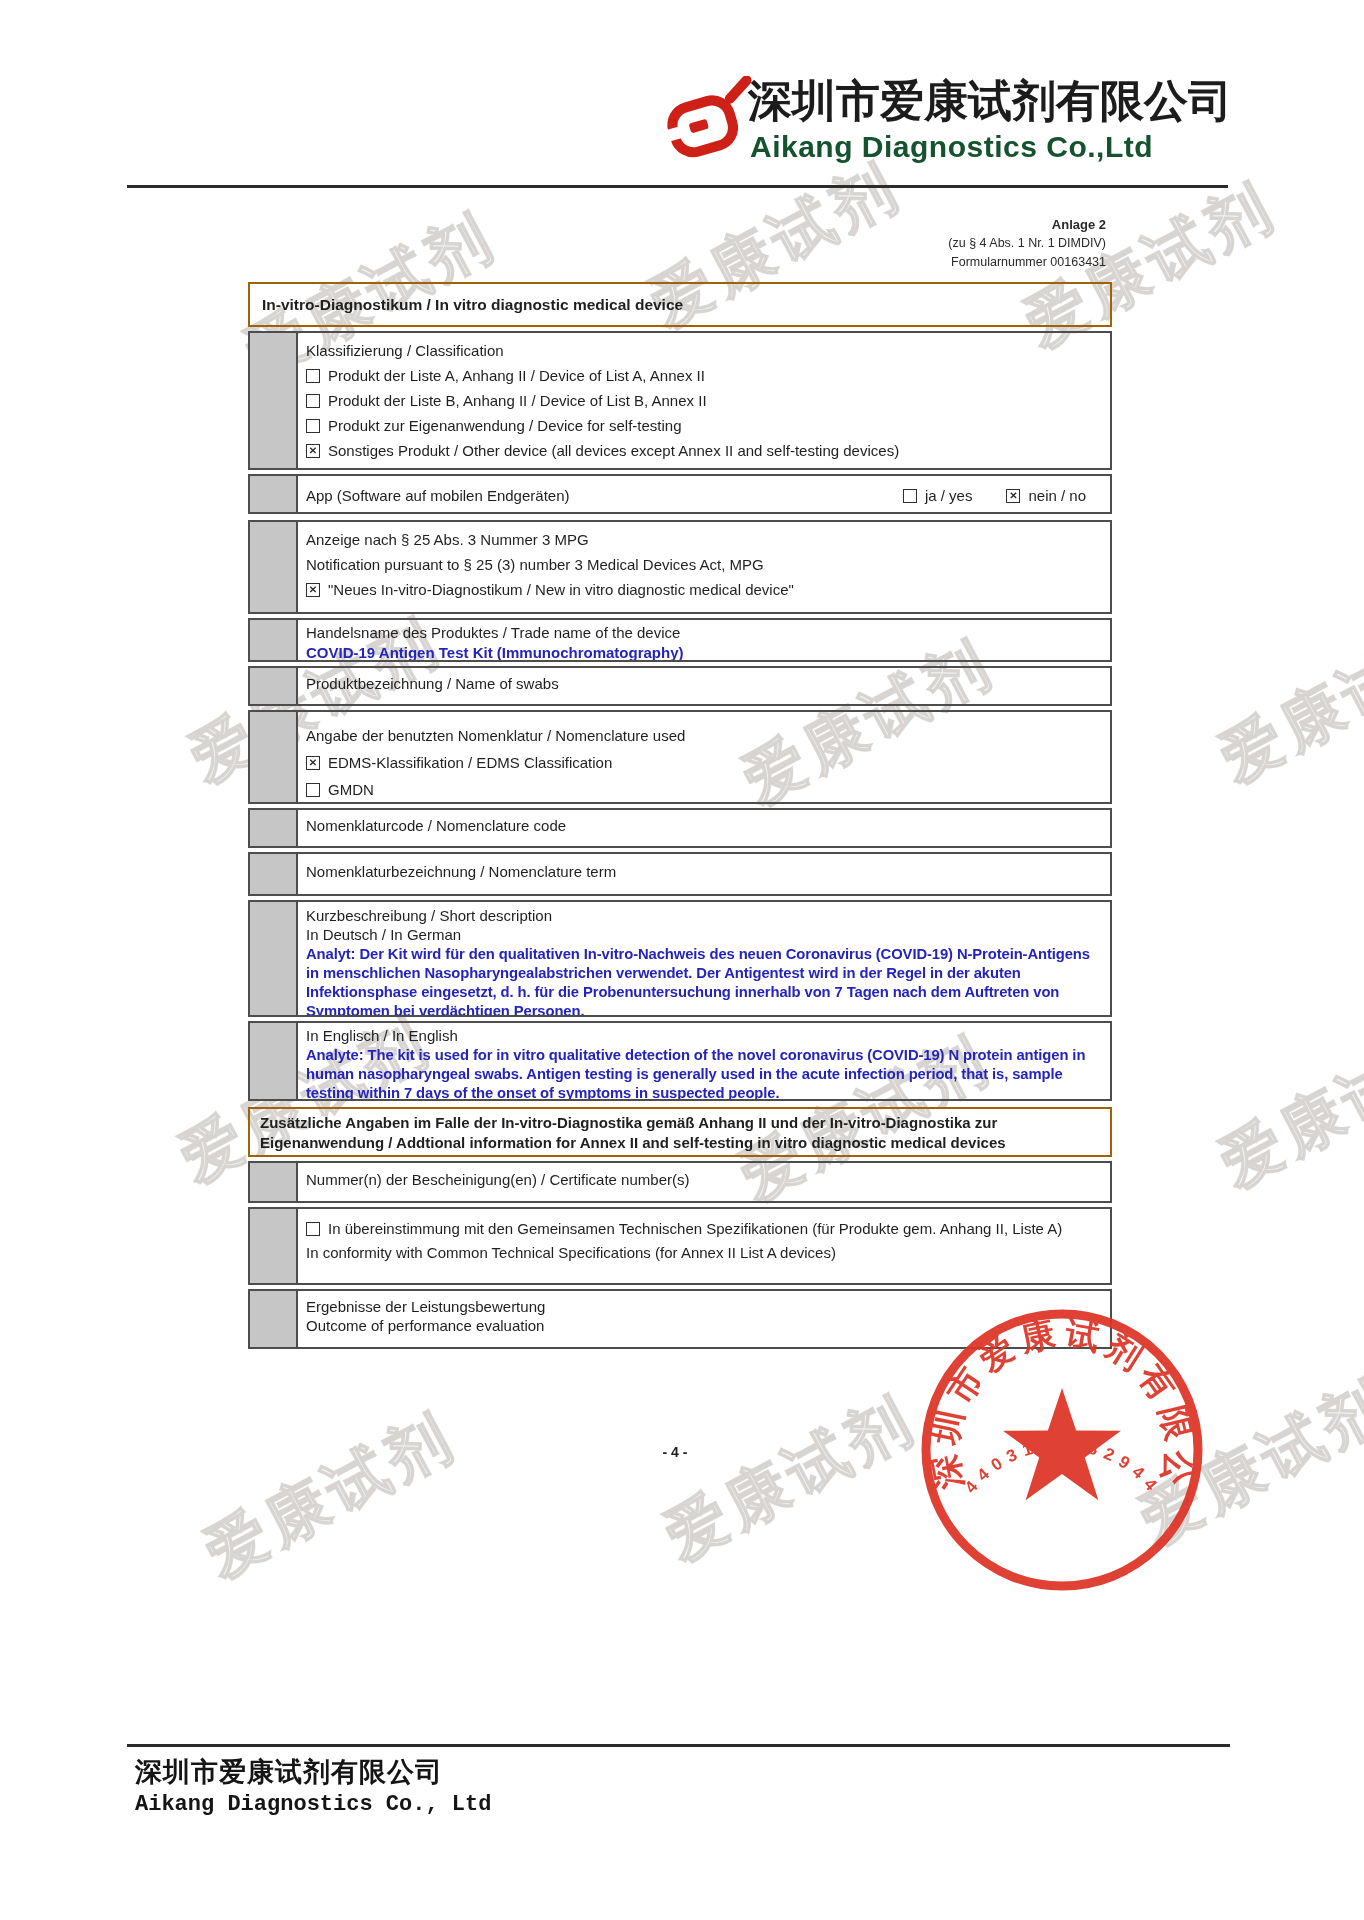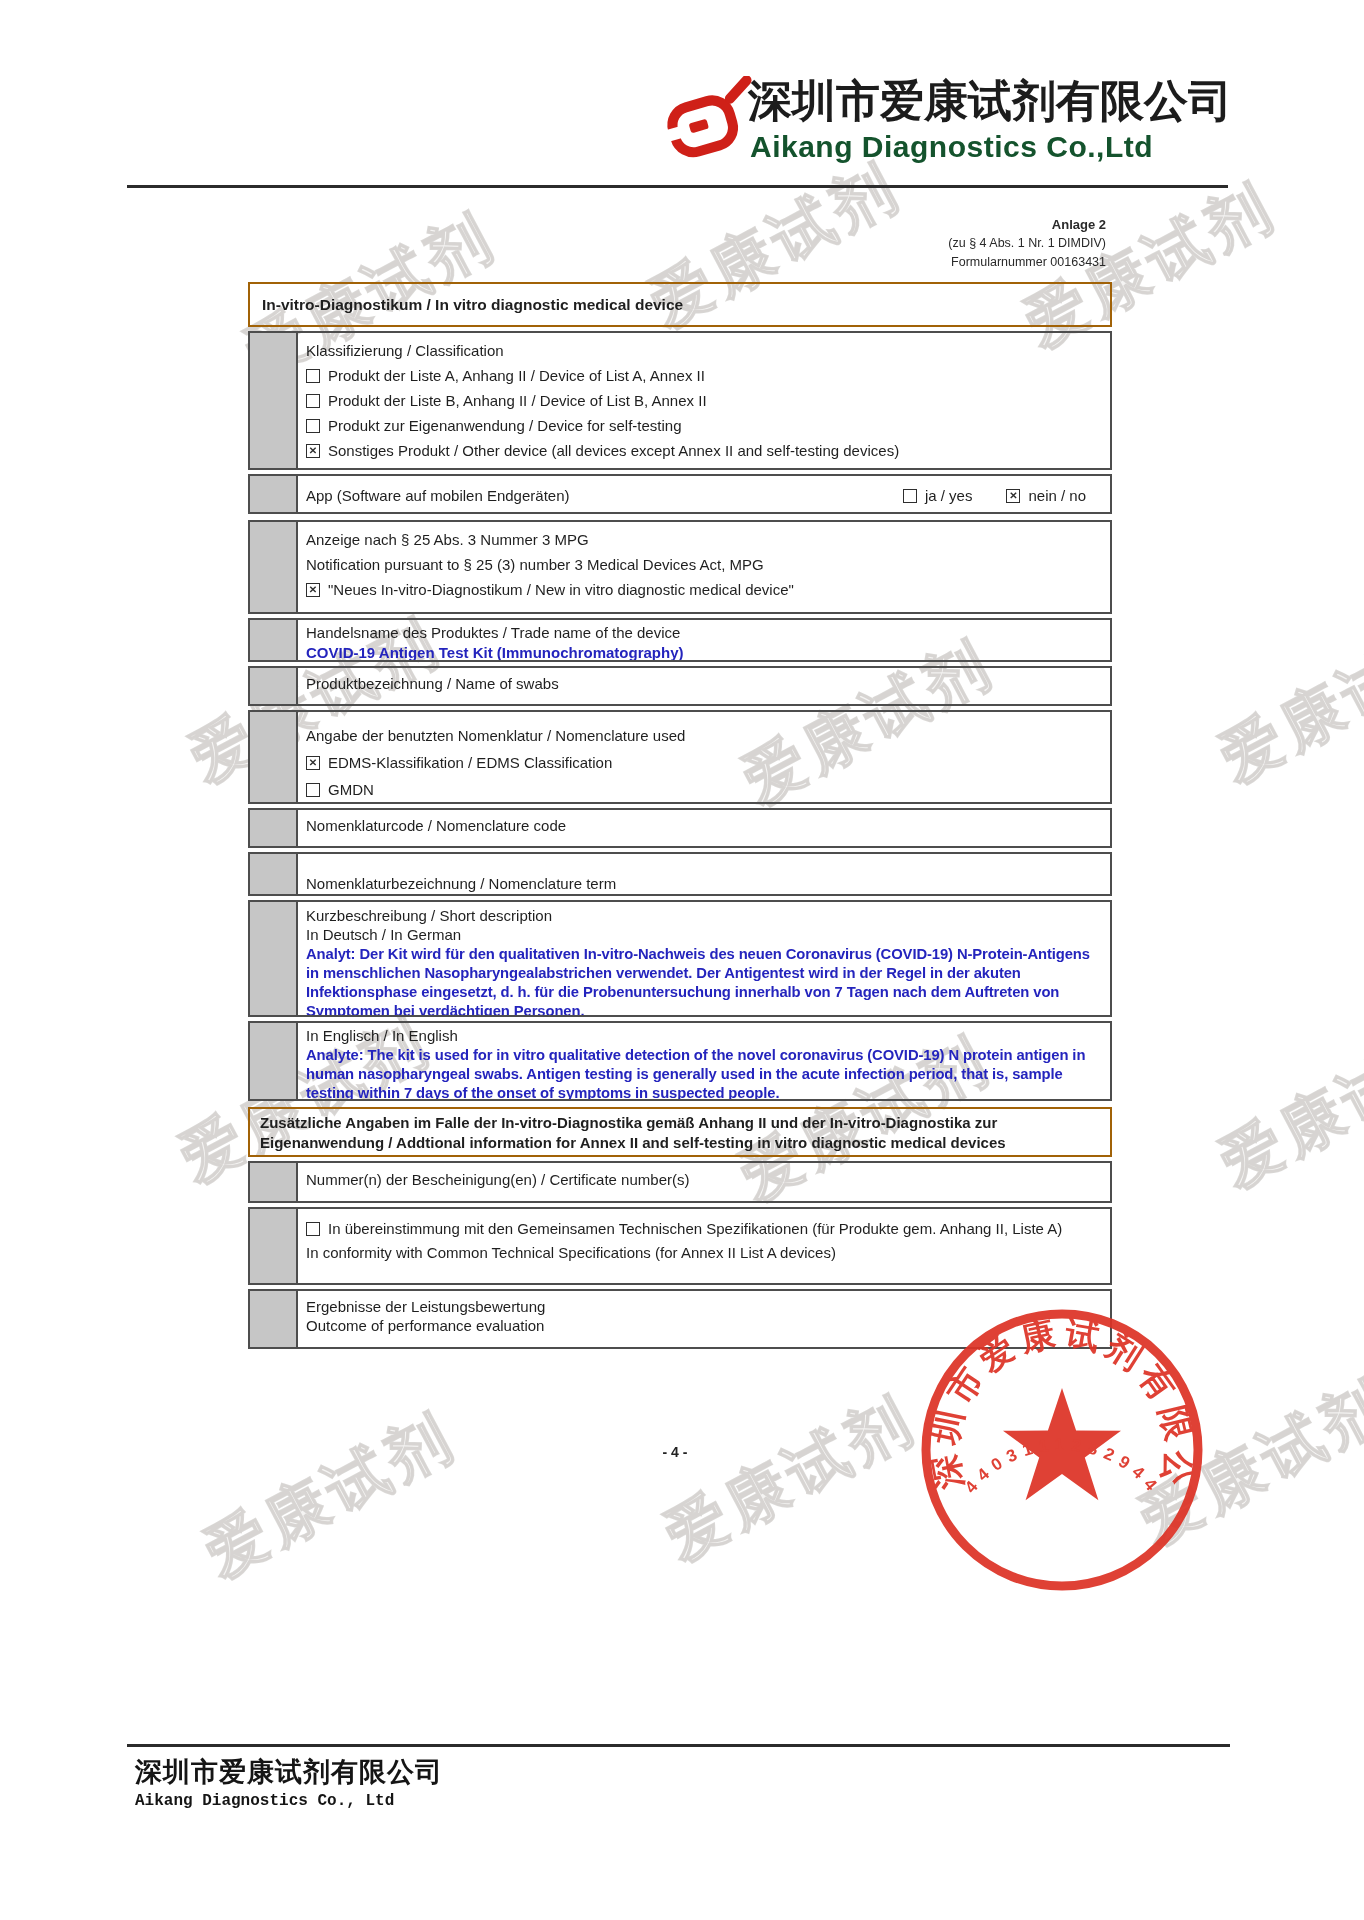--- a/index.html
+++ b/index.html
@@ -58,21 +58,21 @@
   .optgroup.second{margin-left:34px;margin-right:12px;}
   
   .seal{position:absolute;left:912px;top:1300px;z-index:5;opacity:0.93;}
   
   .pagenum{position:absolute;left:615px;top:1444px;width:120px;text-align:center;z-index:2;
     font-size:14px;font-weight:700;color:#222;}
   .footer-rule{position:absolute;left:127px;top:1744px;width:1103px;height:3px;background:#2b2b2b;z-index:2;}
   .footer-cn{position:absolute;left:135px;top:1754px;z-index:2;
     font-family:"DejaVu Serif",serif;font-weight:700;font-size:27px;color:#151515;letter-spacing:1px;}
   .footer-en{position:absolute;left:135px;top:1792px;z-index:2;
-    font-family:"Liberation Mono","DejaVu Sans Mono",monospace;font-weight:700;font-size:16px;color:#151515;}
+    font-family:"Liberation Mono","DejaVu Sans Mono",monospace;font-weight:700;font-size:22px;color:#151515;}
 </style>
 </head>
 <body>
 
 <div class="page">
 
   <span class="wm" style="left:370px;top:295px">爱康试剂</span>
   <span class="wm" style="left:775px;top:245px">爱康试剂</span>
   <span class="wm" style="left:1150px;top:265px">爱康试剂</span>
   <span class="wm" style="left:315px;top:700px">爱康试剂</span>
@@ -180,21 +180,21 @@
 
     <div class="trow" style="height:40px">
       <div class="gray"></div>
       <div class="content" style="padding-top:6px">
         <div class="line">Nomenklaturcode / Nomenclature code</div>
       </div>
     </div>
 
     <div class="trow" style="height:44px">
       <div class="gray"></div>
-      <div class="content" style="padding-top:20px">
+      <div class="content" style="padding-top:8px">
         <div class="line">Nomenklaturbezeichnung / Nomenclature term</div>
       </div>
     </div>
 
     <div class="trow" style="height:117px">
       <div class="gray"></div>
       <div class="content" style="padding-top:4px">
         <div class="line" style="margin-bottom:0">Kurzbeschreibung / Short description</div>
         <div class="line" style="margin-bottom:0">In Deutsch / In German</div>
         <div class="para blue">Analyt: Der Kit wird für den qualitativen In-vitro-Nachweis des neuen Coronavirus (COVID-19) N-Protein-Antigens in menschlichen Nasopharyngealabstrichen verwendet. Der Antigentest wird in der Regel in der akuten Infektionsphase eingesetzt, d. h. für die Probenuntersuchung innerhalb von 7 Tagen nach dem Auftreten von Symptomen bei verdächtigen Personen.</div>

